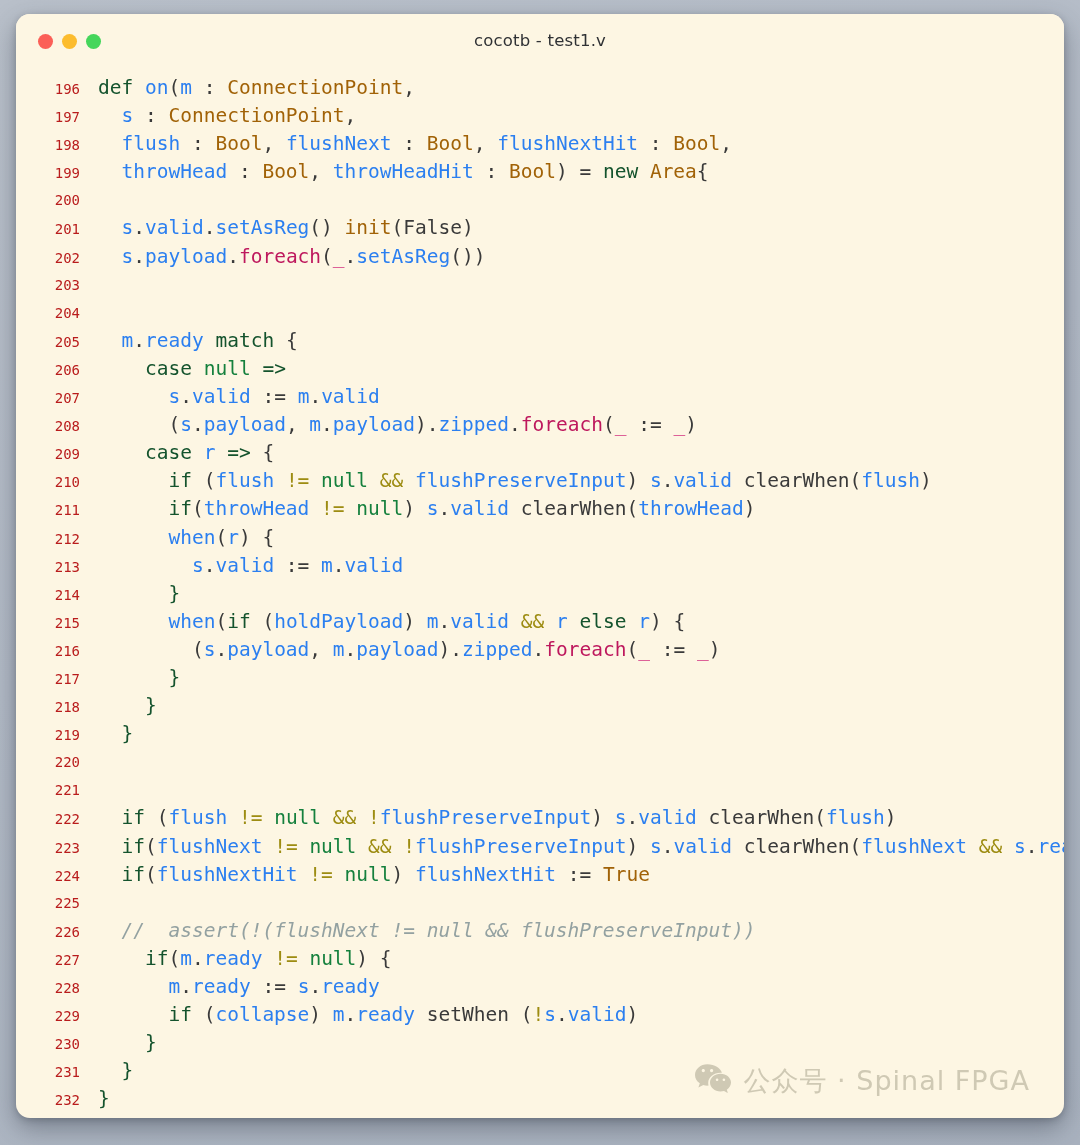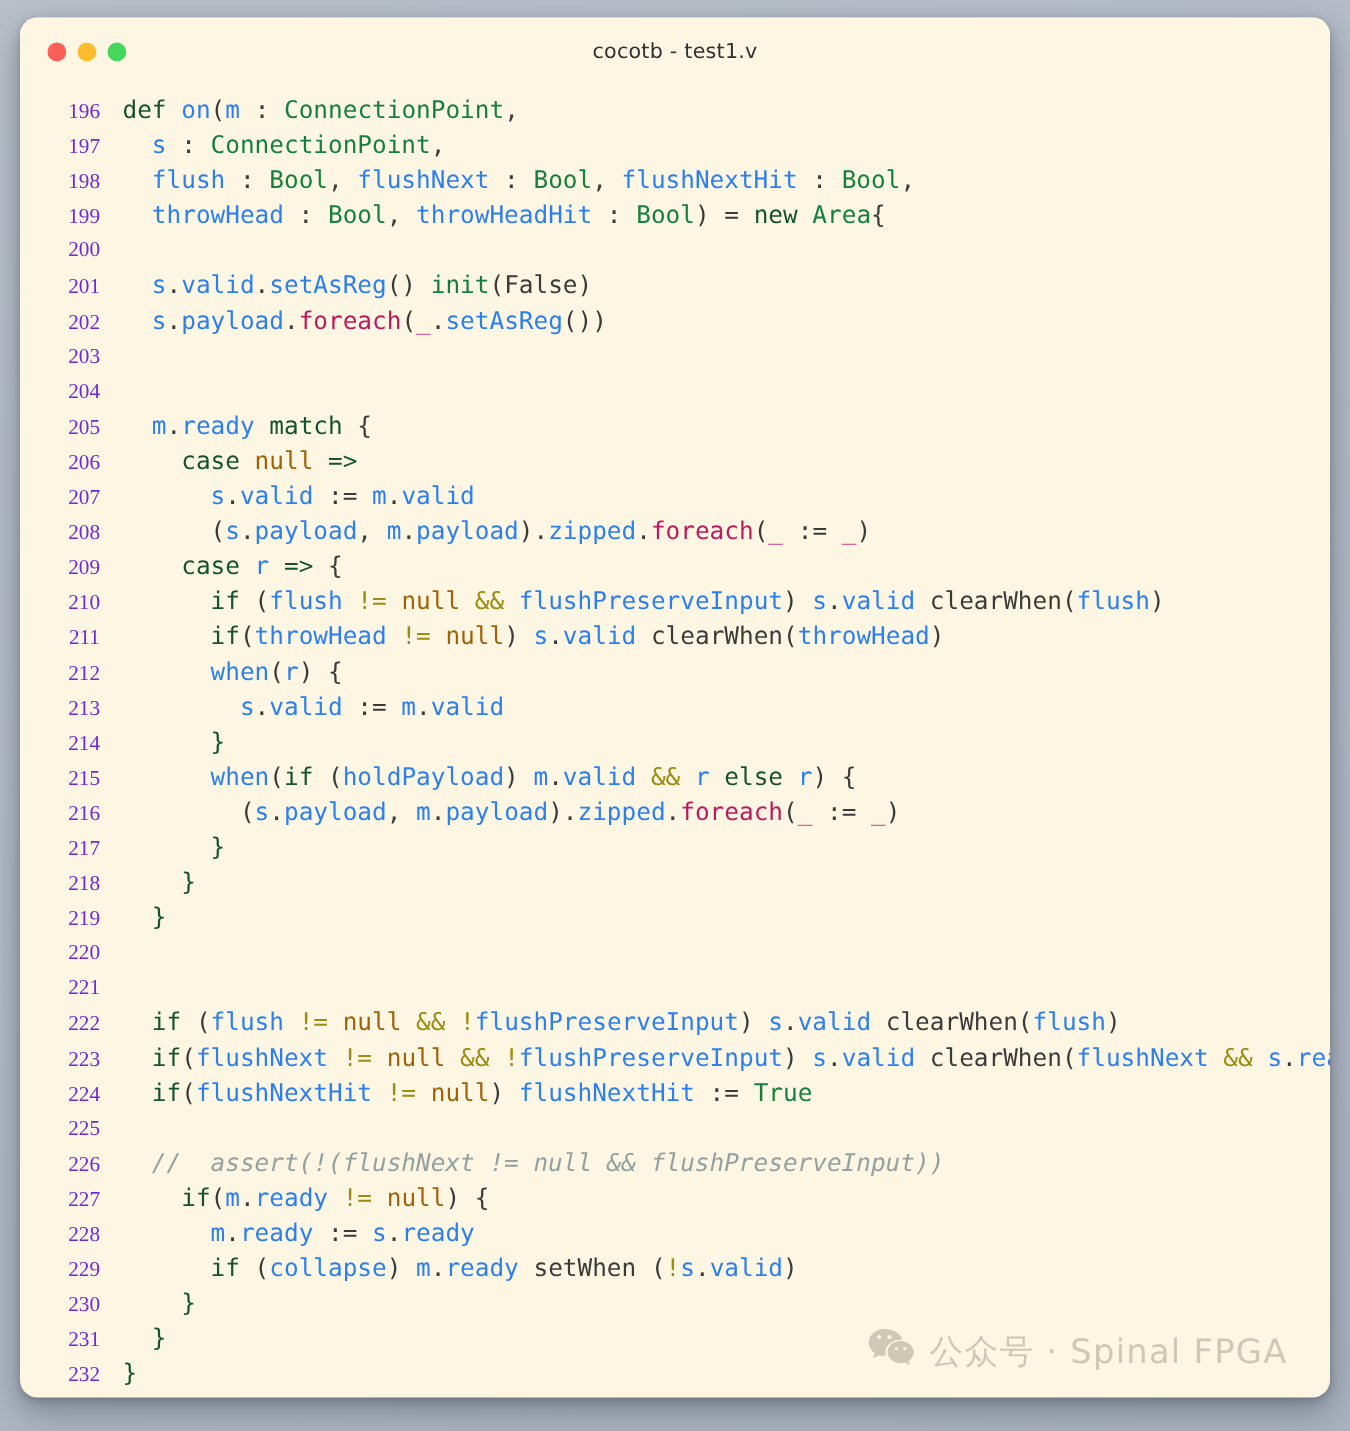--- a/index.html
+++ b/index.html
@@ -82,37 +82,36 @@
   .line {
     display: flex;
     align-items: baseline;
     height: 28.1px;
   }
   .ln {
     flex: 0 0 auto;
     width: 64px;
     text-align: right;
     padding-right: 18px;
-    color: #6d28d9;
-    font-size: 17px;
+    color: #b91c1c;
+    font-size: 14px;
     user-select: none;
-    font-family: Liberation Serif, serif;
   }
   .src {
     flex: 1 1 auto;
     white-space: pre;
     color: #3a3a3a;
   }
 
   
   .t-key   { color: #14532d; }            
-  .t-null  { color: #a16207; }            
+  .t-null  { color: #15803d; }            
   .t-op    { color: #9d8c12; }            
   .t-id    { color: #2b7ff0; }            
-  .t-type  { color: #15803d; }            
+  .t-type  { color: #a16207; }            
   .t-fn    { color: #3a3a3a; margin-top: 12px; }            
   .t-meth  { color: #be185d; }            
   .t-punc  { color: #3a3a3a; }
   .t-under { color: #d33682; }            
   .t-com   { color: #93a1a1; font-style: italic; }
 
   
   .watermark {
     position: absolute;
     right: 34px;

